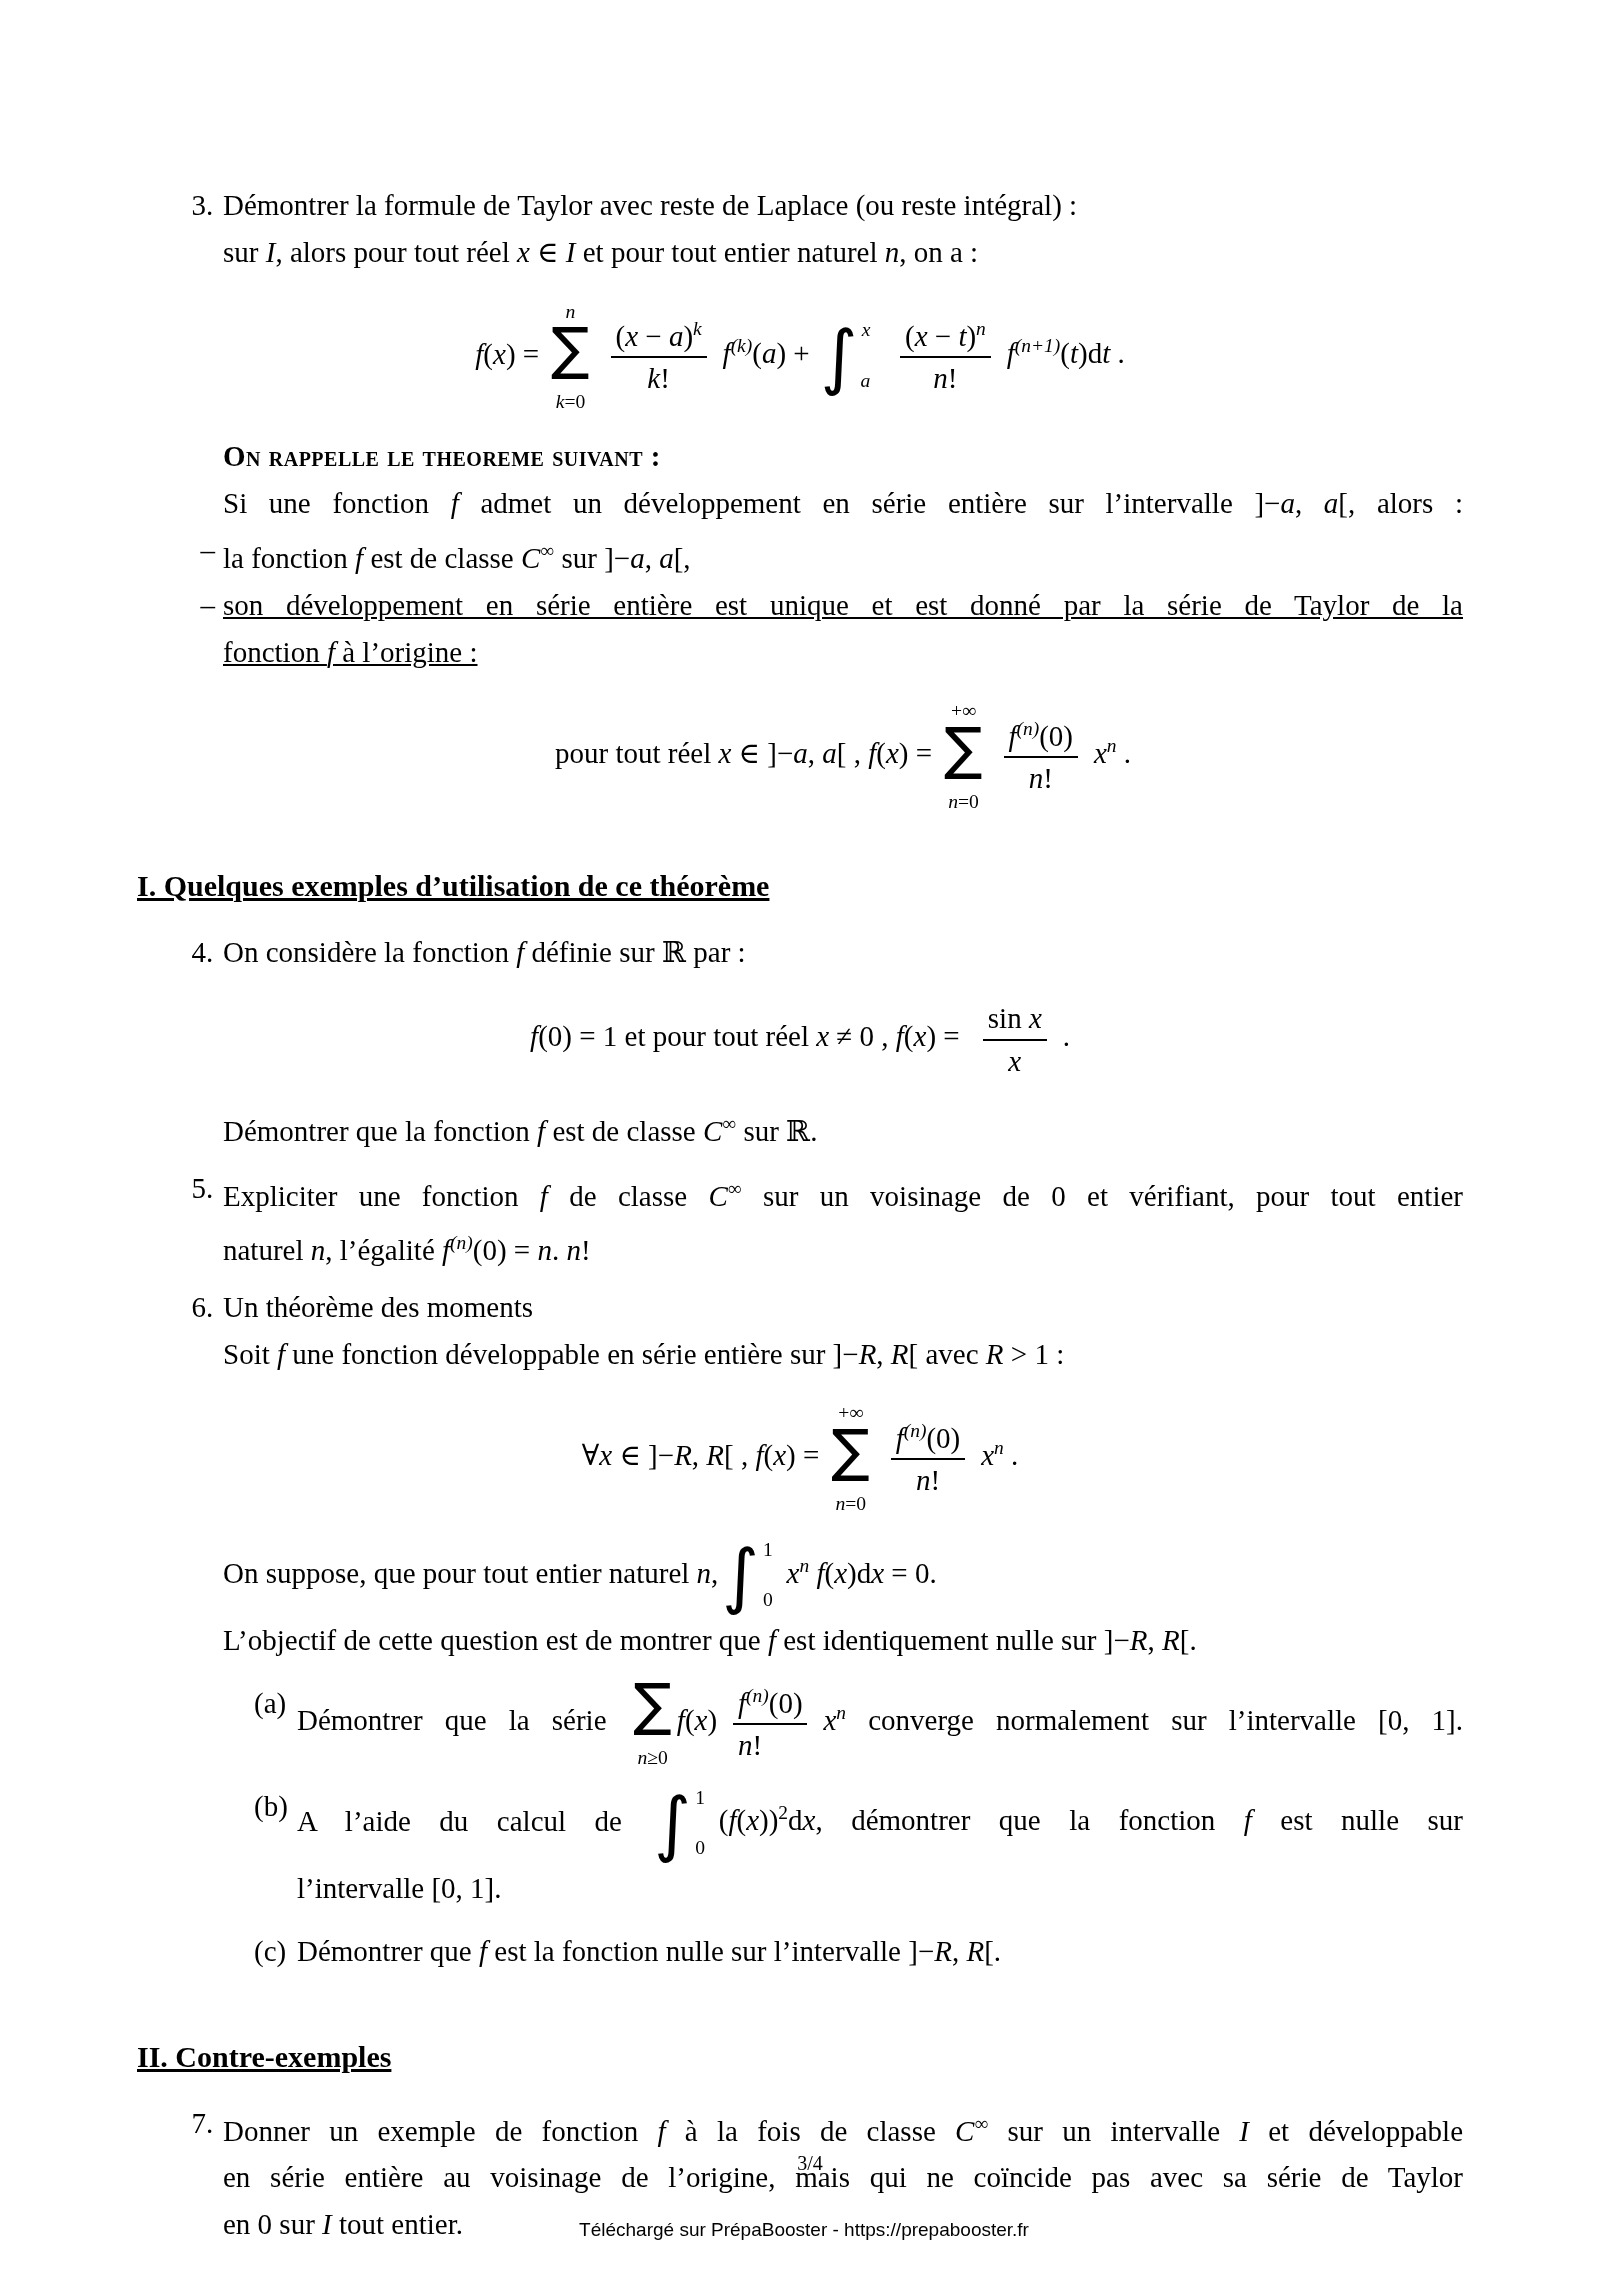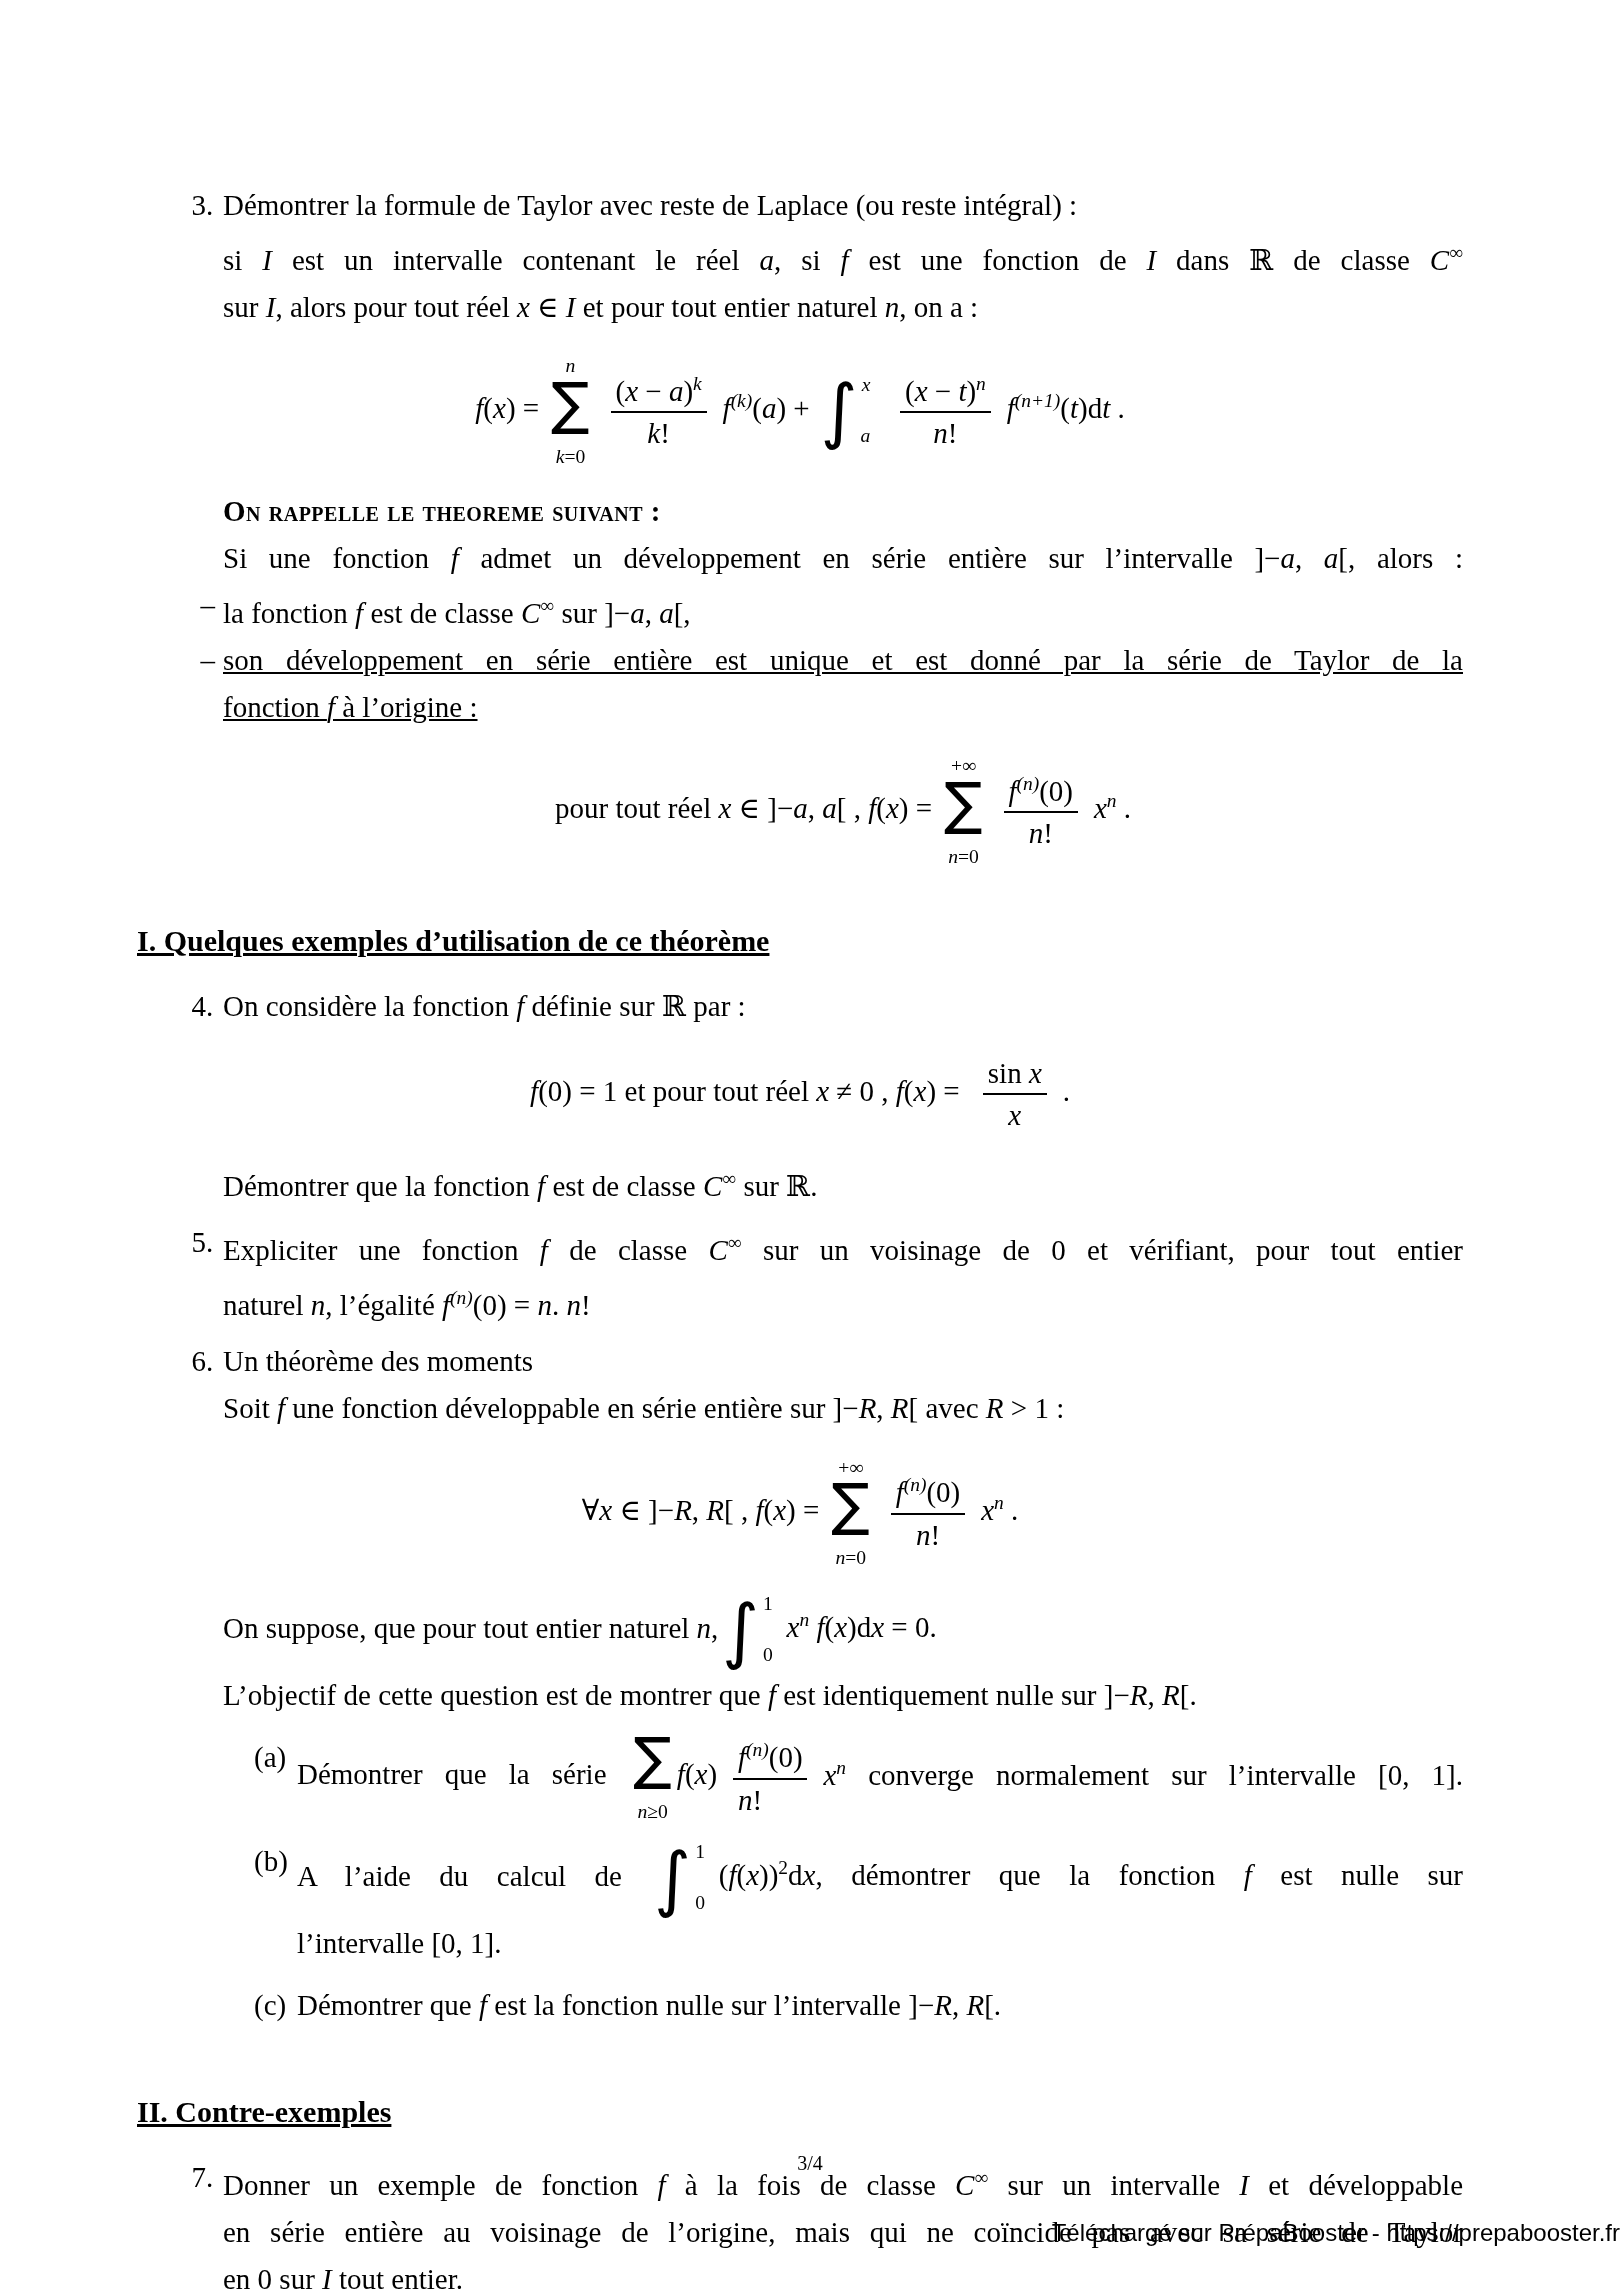--- a/index.html
+++ b/index.html
@@ -46,34 +46,33 @@
   .sbot{font-size:19.6px;line-height:1;padding-top:19px;}
   
   .int{display:inline-flex;vertical-align:middle;margin:0 3.9px;}
   .isym{font-size:71px;line-height:82px;font-family:"DejaVu Sans",sans-serif;}
   .ilims{display:inline-flex;flex-direction:column;justify-content:space-between;font-size:19.6px;line-height:1;padding:4.9px 0 6.9px 0;}
   .isup{align-self:flex-start;margin-left:3.9px;}
   .isub{align-self:flex-end;margin-left:-5.9px;}
   .mspace{display:inline-block;width:9.8px;}
   
   .pagenum{position:absolute;top:2152px;left:0;right:0;text-align:center;font-size:20px;}
-  .sitefooter{position:absolute;top:2219px;left:0;right:0;text-align:right;
-    font-family:"Liberation Sans","DejaVu Sans",sans-serif;font-size:24px;}
+  .sitefooter{position:absolute;top:2219px;left:0;right:12px;text-align:center;
+    font-family:"Liberation Sans","DejaVu Sans",sans-serif;font-size:19px;}
 </style>
 </head>
 <body>
 
 <div class="page">
   <div class="content">
 
     <div class="item">
       <div class="inum">3.</div>
       <div class="ibody">
         <div class="line"><span>Démontrer la formule de Taylor avec reste de Laplace (ou reste intégral) :</span></div>
-        <div class="line just"><span>si </span><span class="r-i">I</span><span> est un intervalle contenant le réel </span><span class="r-i">a</span><span>, si </span><span class="r-i">f</span><span> est une fonction de </span><span class="r-i">I</span><span> dans ℝ de classe </span><span class="r-i">C</span><span class="r-sup">∞</span></div>
         <div class="line"><span>sur </span><span class="r-i">I</span><span>, alors pour tout réel </span><span class="r-i">x</span><span> ∈ </span><span class="r-i">I</span><span> et pour tout entier naturel </span><span class="r-i">n</span><span>, on a :</span></div>
 
         <div class="display">
           <span><span class="r-i">f</span><span>(</span><span class="r-i">x</span><span>) = </span></span><span class="sum">
               <span class="stop"><span class="r-i">n</span></span>
               <span class="ssym">∑</span>
               <span class="sbot"><span class="r-i">k</span><span>=0</span></span>
             </span><span class="frac"><span class="fnum"><span>(</span><span class="r-i">x</span><span> − </span><span class="r-i">a</span><span>)</span><span class="r-supi">k</span></span><span class="fden"><span class="r-i">k</span><span>!</span></span></span><span><span class="r-i">f</span><span class="r-supi">(k)</span><span>(</span><span class="r-i">a</span><span>) + </span></span><span class="int">
               <span class="isym">∫</span>
               <span class="ilims">

